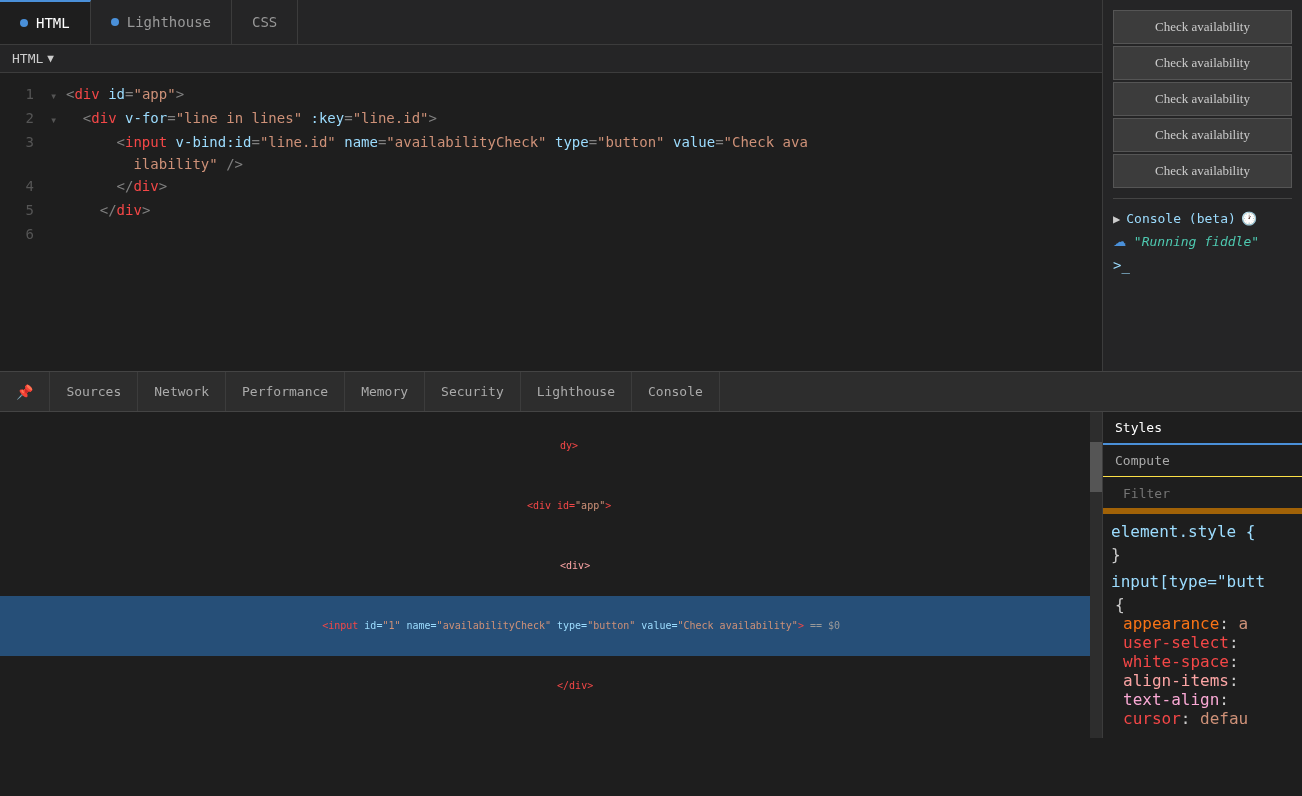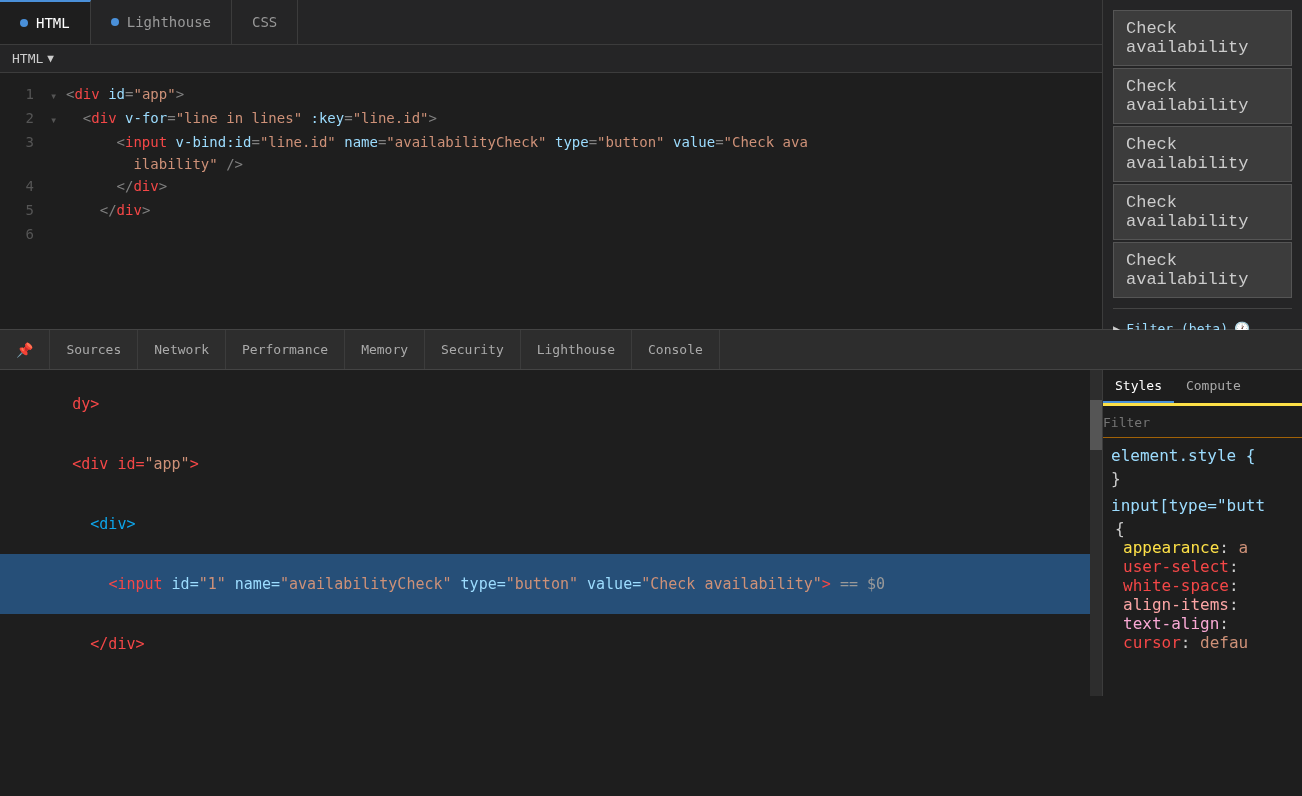--- a/index.html
+++ b/index.html
@@ -8,21 +8,21 @@
       font-family: 'Consolas', 'Monaco', monospace;
       color: #ccc;
       overflow: hidden;
       width: 1302px;
       height: 796px;
     }
 
     
     .top-area {
       display: flex;
-      height: 330px;
+      height: 372px;
       border-bottom: 1px solid #444;
     }
 
     
     .code-panel {
       flex: 1;
       background: #1e1e1e;
       display: flex;
       flex-direction: column;
       overflow: hidden;
@@ -137,25 +137,25 @@
       flex-direction: column;
       padding: 10px;
       gap: 0;
     }
 
     .check-btn {
       background: #3c3c3c;
       border: 1px solid #555;
       color: #ccc;
       padding: 8px 12px;
-      font-size: 17px;
+      font-size: 13px;
       cursor: pointer;
-      text-align: left;
+      text-align: center;
       margin-bottom: 2px;
-      font-family: Liberation Mono, monospace;
+      font-family: Liberation Serif, serif;
     }
 
     .console-section {
       margin-top: 8px;
       border-top: 1px solid #444;
       padding-top: 8px;
     }
 
     .console-header {
       display: flex;
@@ -233,61 +233,63 @@
       width: 12px;
     }
     .dom-panel::-webkit-scrollbar-track {
       background: #2d2d2d;
     }
     .dom-panel::-webkit-scrollbar-thumb {
       background: #555;
     }
 
     .dom-line {
-      font-size: 15px;
+      font-size: 10px;
       line-height: 20px;
       padding: 0 0;
       white-space: pre;
       cursor: pointer;
+      text-align: center;
     }
 
     .dom-line.selected {
       background: #264f78;
     }
 
     
     .styles-panel {
       width: 200px;
       background: #1e1e1e;
       border-left: 1px solid #3c3c3c;
       overflow: hidden;
       display: flex;
       flex-direction: column;
     }
 
     .styles-tabs {
       display: flex;
-      border-bottom: 3px solid #fde047;
+      border-bottom: 1px solid #fde047;
+      flex-direction: column;
     }
 
     .styles-tab {
       padding: 8px 12px;
       font-size: 13px;
       color: #aaa;
       cursor: pointer;
     }
 
     .styles-tab.active {
       color: #fff;
       border-bottom: 2px solid #4a90d9;
     }
 
     .filter-bar {
-      padding: 6px 0;
-      border-bottom: 1px solid #a16207;
+      padding: 6px 20px;
+      border-bottom: 6px solid #a16207;
     }
 
     .filter-input {
       width: 100%;
       background: transparent;
       border: none;
       color: #aaa;
       font-size: 13px;
       outline: none;
       font-family: inherit;
@@ -392,21 +394,21 @@
   <div class="right-panel">
     <button class="check-btn">Check availability</button>
     <button class="check-btn">Check availability</button>
     <button class="check-btn">Check availability</button>
     <button class="check-btn">Check availability</button>
     <button class="check-btn">Check availability</button>
 
     <div class="console-section">
       <div class="console-header">
         <span class="console-arrow">▶</span>
-        <span>Filter (beta)</span>
+        <span>Console (beta)</span>
         <span>🕐</span>
       </div>
       <div class="running-fiddle">
         <span style="color:#4a90d9">☁</span>
         <span>"Running fiddle"</span>
       </div>
       <div class="console-prompt">&gt;_</div>
     </div>
   </div>
 </div>
@@ -443,21 +445,21 @@
   <div class="bottom-content">
 
     <div class="dom-panel">
       <div class="dom-line">
         <span style="color:#f44747">dy&gt;</span>
       </div>
       <div class="dom-line">
         <span style="color:#f44747">&lt;div id=<span style="color:#ce9178">"app"</span>&gt;</span>
       </div>
       <div class="dom-line">
-        <span style="color:#aaa">  </span><span style="color:#0ea5e9">&lt;div&gt;</span>
+        <span style="color:#aaa">  </span><span style="color:#fca5a5">&lt;div&gt;</span>
       </div>
       <div class="dom-line selected">
         <span style="color:#aaa">    </span><span style="color:#f44747">&lt;input</span> <span style="color:#9cdcfe">id=</span><span style="color:#ce9178">"1"</span> <span style="color:#9cdcfe">name=</span><span style="color:#ce9178">"availabilityCheck"</span> <span style="color:#9cdcfe">type=</span><span style="color:#ce9178">"button"</span> <span style="color:#9cdcfe">value=</span><span style="color:#ce9178">"Check availability"</span><span style="color:#f44747">&gt;</span> <span style="color:#999">== $0</span>
       </div>
       <div class="dom-line">
         <span style="color:#aaa">  </span><span style="color:#f44747">&lt;/div&gt;</span>
       </div>
       <div class="dom-line">
         
       </div>
@@ -483,21 +485,21 @@
       <div class="styles-content">
         <div>
           <div class="style-rule">element.style {</div>
           <div class="style-brace">}</div>
         </div>
         <div style="height:8px"></div>
         <div>
           <div class="style-rule">input[type="butt</div>
           <div style="color:#ccc; padding-left:4px;">{</div>
           <div>
-            <span class="style-prop" style="color:#fde047;">appearance</span><span class="style-colon">: </span><span class="style-val">a</span>
+            <span class="style-prop" style="color:#f97316;">appearance</span><span class="style-colon">: </span><span class="style-val">a</span>
           </div>
           <div>
             <span class="style-prop" style="color:#f44747;">user-select</span><span class="style-colon">:</span>
           </div>
           <div>
             <span class="style-prop" style="color:#f44747;">white-space</span><span class="style-colon">:</span>
           </div>
           <div>
             <span class="style-prop" style="color:#fca5a5;">align-items</span><span class="style-colon">:</span>
           </div>

